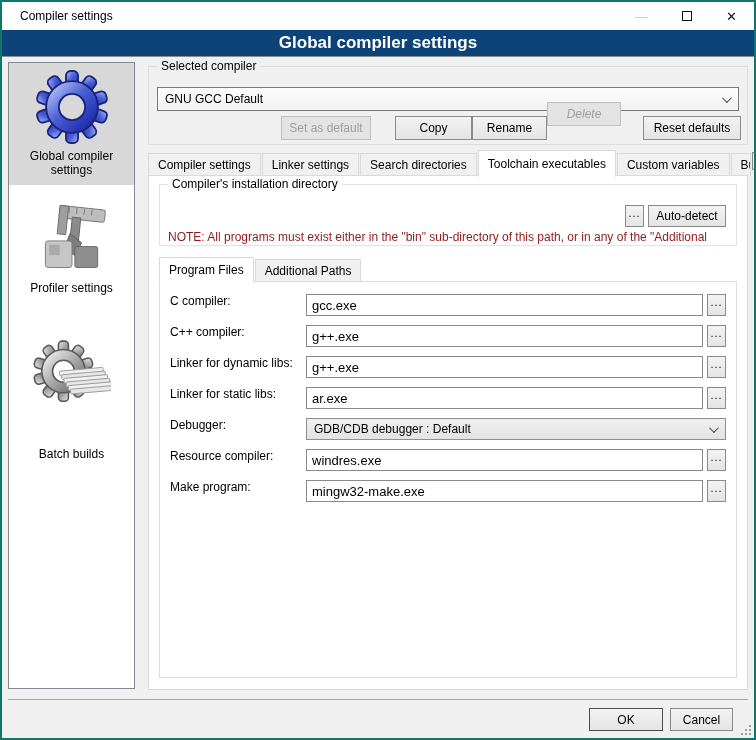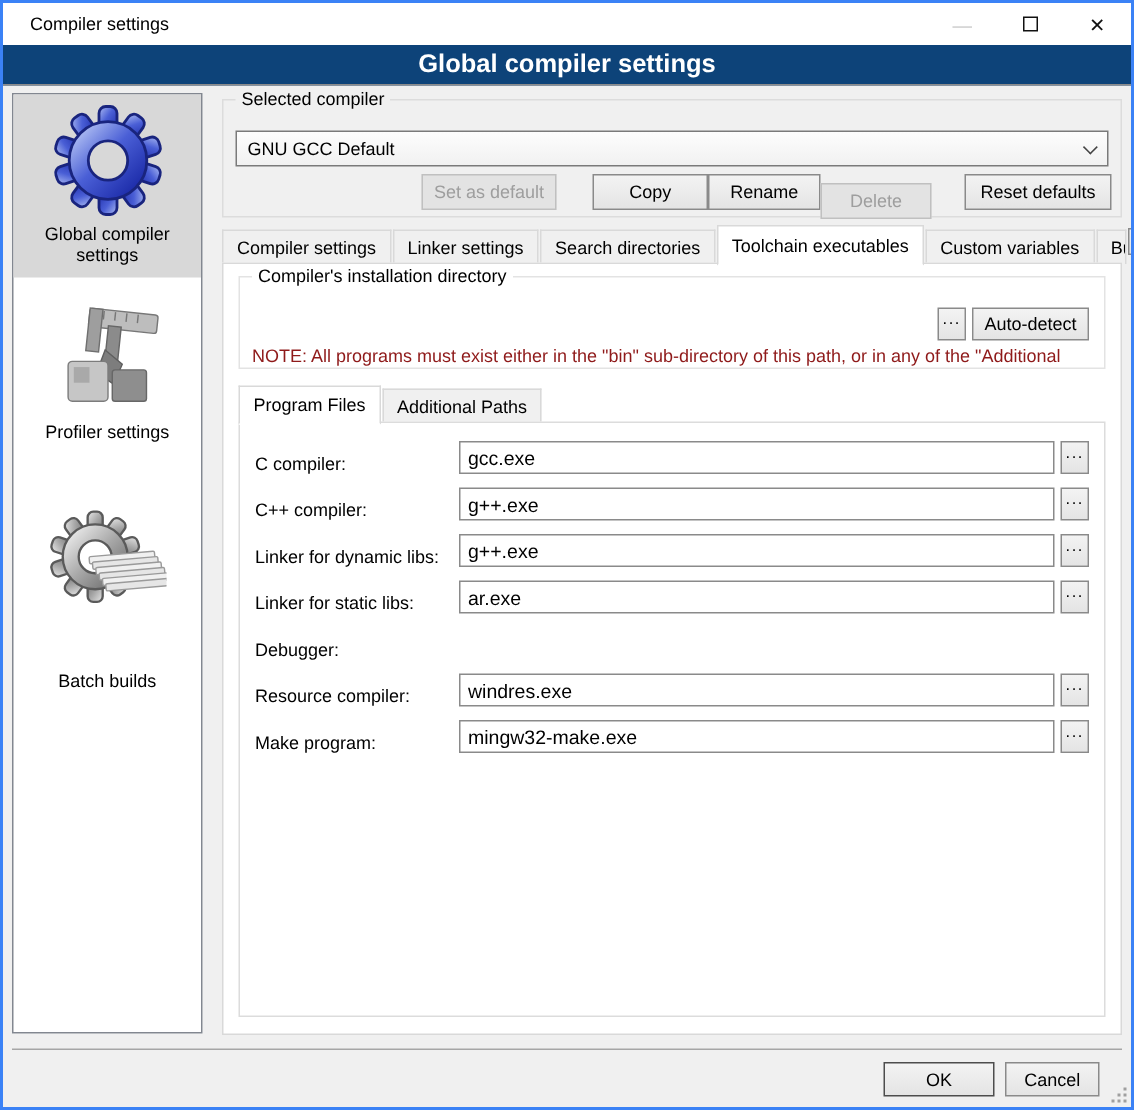--- a/index.html
+++ b/index.html
@@ -1,17 +1,17 @@
 <!DOCTYPE html>
 <html><head>
 <meta charset="utf-8">
 <style>
   * { box-sizing: border-box; margin: 0; padding: 0; }
   body { width: 756px; height: 740px; font-family: "Liberation Sans", sans-serif; font-size: 12px; color: #000; }
-  .window { position: relative; width: 756px; height: 740px; border: 2px solid #3b82f6; background: #f0f0f0; overflow: hidden; }
+  .window { position: relative; width: 756px; height: 740px; border: 2px solid #0f766e; background: #f0f0f0; overflow: hidden; }
 
   
   .titlebar { position: absolute; left: 0; top: 0; right: 0; height: 28px; background: #fff; display: flex; align-items: center; }
   .titlebar .title { padding-left: 18px; font-size: 12px; }
   .winbtns { margin-left: auto; display: flex; height: 100%; }
   .winbtn { width: 45px; height: 100%; display: flex; align-items: center; justify-content: center; cursor: default; }
   .winbtn.min { color: #c9c9c9; font-size: 13px; }
   .winbtn.max .sq { width: 10px; height: 10px; border: 1px solid #111; }
   .winbtn.close { font-size: 13px; color: #111; }
 
@@ -37,21 +37,21 @@
   
   .selcomp { left: 146px; top: 64px; width: 600px; height: 79px; }
   .combo { position: absolute; height: 24px; border: 1px solid #7a7a7a; background: linear-gradient(#fdfdfd, #f1f1f1); display: flex; align-items: center; padding: 0 24px 0 7px; cursor: default; }
   .combo .chev { position: absolute; right: 9px; top: 8px; width: 7px; height: 7px; border-right: 1.4px solid #444; border-bottom: 1.4px solid #444; transform: rotate(45deg) translateY(-2px); }
   .combo.top { left: 8px; top: 20px; right: 8px; }
   .btn { position: absolute; height: 24px; background: linear-gradient(#f3f3f3, #e4e4e4); border: 1px solid #8a8a8a; font-size: 12px; text-align: center; font-family: "Liberation Sans", sans-serif; cursor: default; }
   .btn.disabled { background: #e3e3e3; border-color: #c0c0c0; color: #9e9e9e; }
   .b-setdef { left: 132px; top: 49px; width: 90px; }
   .b-copy   { left: 246px; top: 49px; width: 77px; }
   .b-rename { left: 323px; top: 49px; width: 75px; }
-  .b-delete { left: 398px; top: 55px; width: 74px; }
+  .b-delete { left: 398px; top: 35px; width: 74px; font-style: italic; }
   .b-reset  { left: 494px; top: 49px; width: 98px; }
 
   
   .tabstrip { position: absolute; left: 146px; top: 147px; right: 8px; height: 27px; display: flex; align-items: flex-end; }
   .tab { height: 23px; padding: 0 9px; display: flex; align-items: center; background: #f0f0f0; border: 1px solid #d9d9d9; border-bottom: none; margin-right: 1px; white-space: nowrap; cursor: default; }
   .tab.sel { height: 27px; background: #fff; position: relative; z-index: 3; margin-bottom: -1px; border-bottom: 1px solid #fff; }
   .tab.clip { width: 42px; overflow: hidden; }
   .tab.clip span { white-space: nowrap; }
   .spinbtn { width: 18px; height: 18px; align-self: flex-start; margin-top: 3px; background: linear-gradient(#f5f5f5, #e6e6e6); border: 1px solid #8a8a8a; font-size: 8px; color: #222; display: flex; align-items: center; justify-content: center; cursor: default; }
   .spinbtn.first { margin-left: auto; }
@@ -66,21 +66,21 @@
   .b-path { left: 465px; top: 20px; }
   .b-auto { left: 488px; top: 20px; width: 78px; height: 22px; }
   .note { position: absolute; left: 8px; top: 45px; width: 564px; color: #8f1a1a; white-space: nowrap; overflow: hidden; font-size: 12px; }
 
   
   .subtabstrip { position: absolute; left: 10px; top: 80px; height: 26px; display: flex; align-items: flex-end; }
   .subtabstrip .tab { background: #f0f0f0; }
   .subtabstrip .tab.sel { background: #fff; height: 26px; }
   .subpage { position: absolute; left: 10px; top: 105px; width: 578px; height: 397px; background: #fff; border: 1px solid #dcdcdc; }
 
-  .frow { display: flex; align-items: flex-end; margin: 0 10px 9px 10px; height: 22px; }
+  .frow { display: flex; align-items: flex-start; margin: 0 10px 9px 10px; height: 22px; }
   .frow:first-child { margin-top: 12px; }
   .frow .flabel { flex: 0 0 136px; font-size: 12px; }
   .tinput { flex: 1; height: 22px; border: 1px solid #8a8a8a; background: #fff; font-size: 13px; font-family: "Liberation Sans", sans-serif; padding: 0 5px; }
   .frow .browse { position: static; flex: 0 0 19px; margin-left: 4px; }
   .combo.inrow { position: relative; flex: 1; height: 22px; background: linear-gradient(#f0f0f0, #e3e3e3); border-color: #8f8f8f; }
   .combo.inrow .chev { top: 7px; }
 
   
   .sep { position: absolute; left: 6px; right: 6px; top: 697px; height: 1px; background: #a6a6a6; }
   .b-ok { left: 587px; top: 706px; width: 74px; height: 23px; border-color: #4d4d4d; }
@@ -269,20 +269,24 @@
         <input class="tinput" type="text" value="g++.exe" style="">
         <button class="btn browse">...</button>
       </div>
       <div class="frow">
         <div class="flabel">Linker for static libs:</div>
         <input class="tinput" type="text" value="ar.exe" style="">
         <button class="btn browse">...</button>
       </div>
       <div class="frow">
         <div class="flabel">Debugger:</div>
+        <div class="combo inrow">
+          <span>GDB/CDB debugger : Default</span>
+          <span class="chev"></span>
+        </div>
       </div>
       <div class="frow">
         <div class="flabel">Resource compiler:</div>
         <input class="tinput" type="text" value="windres.exe" style="">
         <button class="btn browse">...</button>
       </div>
       <div class="frow">
         <div class="flabel">Make program:</div>
         <input class="tinput" type="text" value="mingw32-make.exe" style="">
         <button class="btn browse">...</button>

